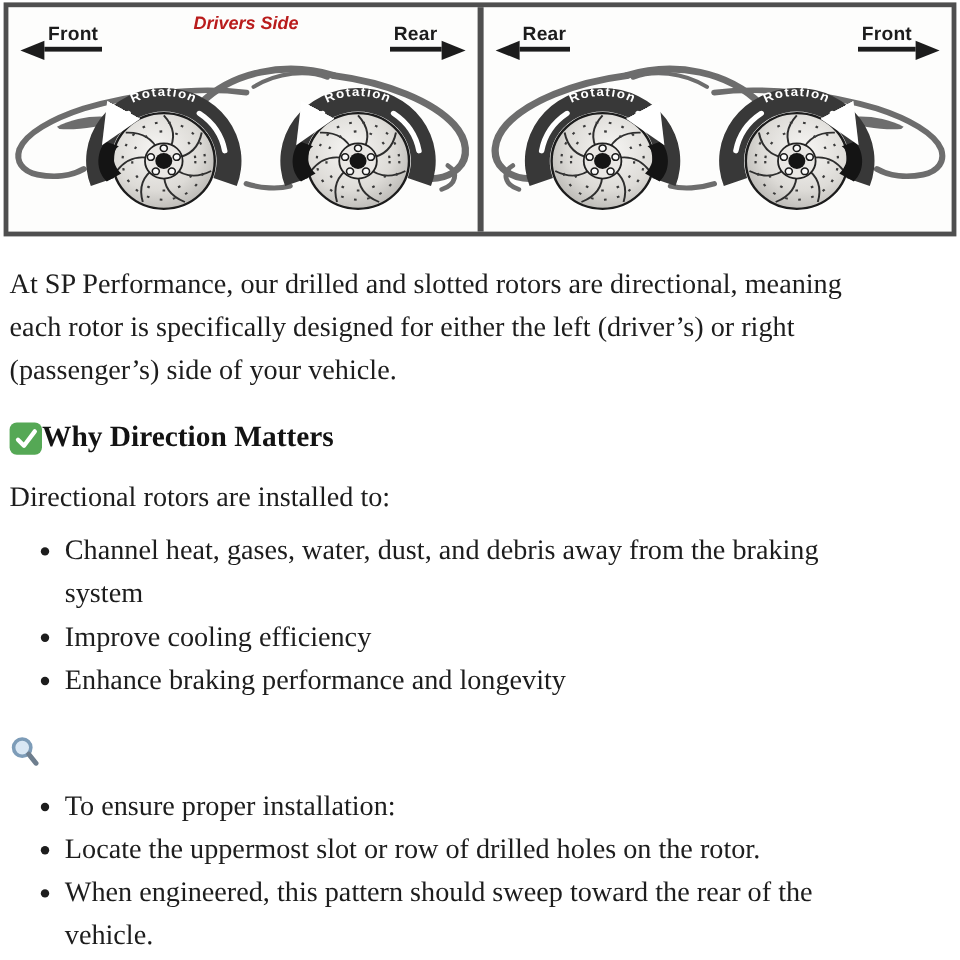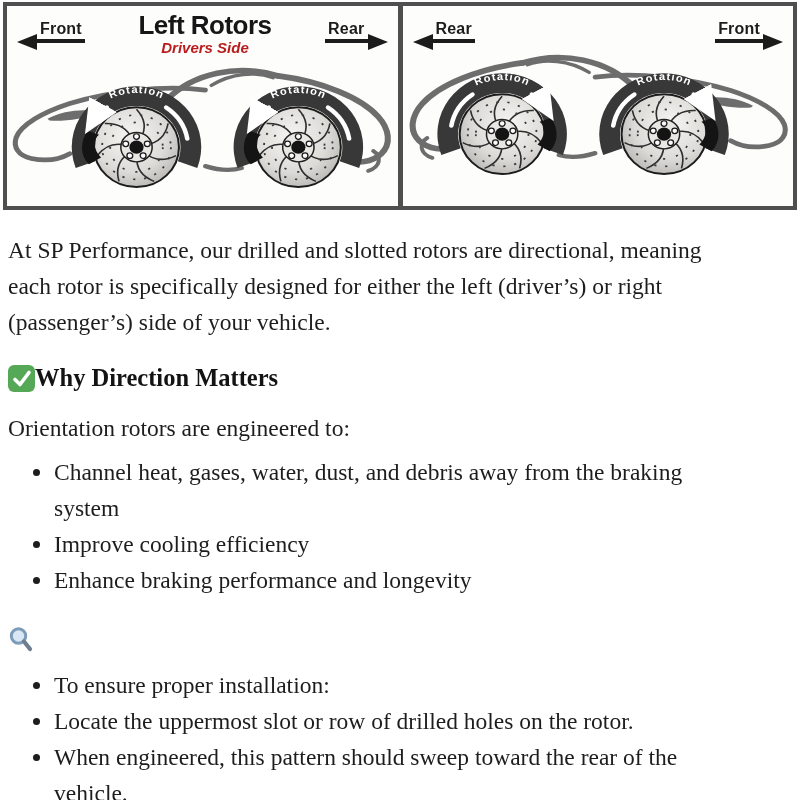--- a/index.html
+++ b/index.html
@@ -44,21 +44,20 @@
 
   <div class="diagram">
 
     <div class="panel">
       <div class="panel-header">
         <div class="dir">
           <span class="tri tri-left"></span>
           <span class="dir-label">Front</span>
         </div>
         <div class="panel-title-block">
-          <div class="panel-title">Left Rotors</div>
           <div class="panel-subtitle">Drivers Side</div>
         </div>
         <div class="dir">
           <span class="dir-label">Rear</span>
           <span class="tri tri-right"></span>
         </div>
       </div>
 
       <svg class="car-svg" viewBox="0 0 386 158" preserveAspectRatio="none">
         <defs>
@@ -181,21 +180,21 @@
 
     <div class="h-row h1-row">
       <span class="emoji check-box" style="background:#55a855">
         <svg width="27" height="27" viewBox="0 0 27 27">
             <path d="M7 14.5 l5 5 l9 -12" stroke="#fff" stroke-width="3.6" fill="none" stroke-linecap="round" stroke-linejoin="round"></path>
           </svg>
       </span>
       <span class="h1-text">Why Direction Matters</span>
     </div>
 
-    <p class="lead">Orientation rotors are engineered to:</p>
+    <p class="lead">Directional rotors are installed to:</p>
 
     <ul class="ul1">
       <li>Channel heat, gases, water, dust, and debris away from the braking system</li>
       <li>Improve cooling efficiency</li>
       <li>Enhance braking performance and longevity</li>
     </ul>
 
     <div class="h-row h2-row">
       <span class="emoji">
         <svg width="27" height="27" viewBox="0 0 27 27">

